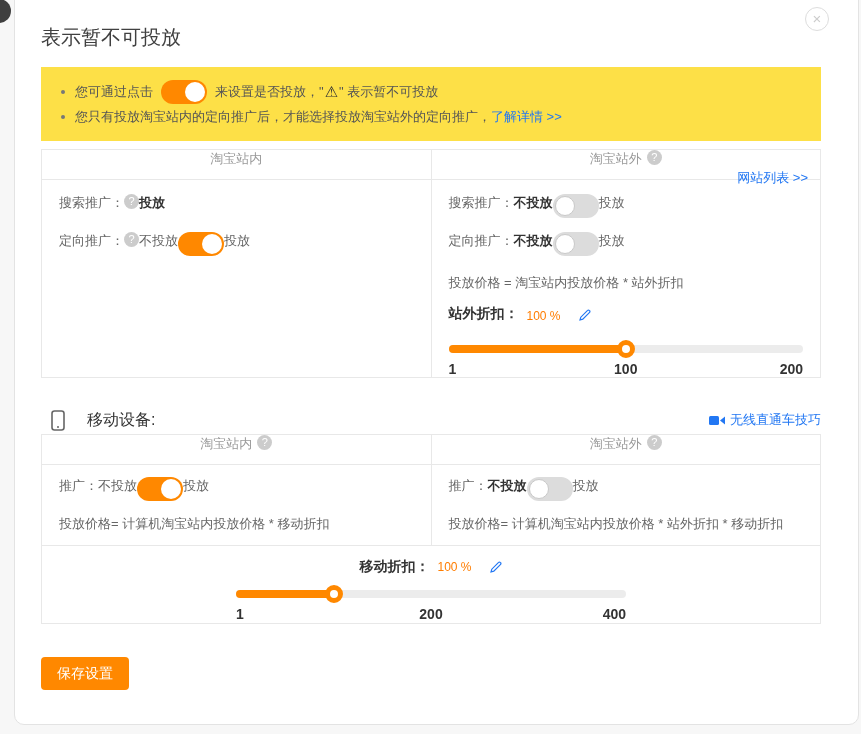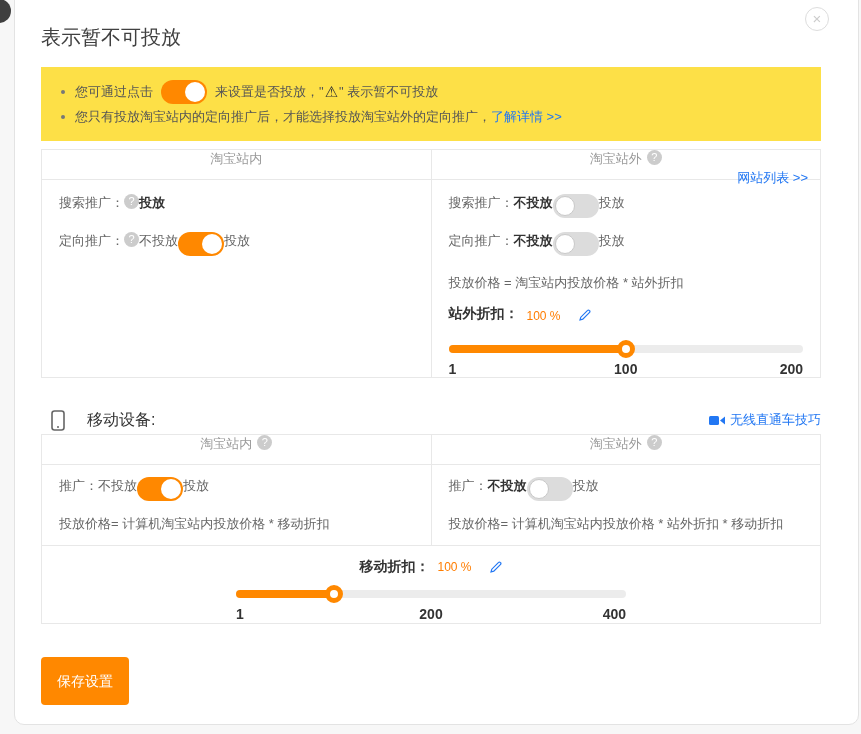--- a/index.html
+++ b/index.html
@@ -78,21 +78,21 @@
   .fill-quarter { width:25%; } .at-quarter { left:25%; }
   .ticks { position:relative; display:flex; justify-content:space-between; margin-top:8px; font-size:14px; font-weight:bold; color:#333; }
   .tick-mid { position:absolute; left:50%; transform:translateX(-50%); }
 
   .mobile-discount { border-top:1px solid #e8e8e8; height:78px; padding-top:12px; }
   .center-line { display:flex; justify-content:center; align-items:center; }
   .m-slider-wrap { width:390px; margin:14px auto 0; }
   .m-slider-wrap .slider { margin-top:0; }
 
   .save-btn {
-    display:inline-block; margin-top:33px; height:48px; line-height:33px;
+    display:inline-block; margin-top:33px; height:33px; line-height:33px;
     padding:0 16px; background:#ff8800; color:#fff; font-size:14px;
     border:none; border-radius:4px; cursor:pointer;
   }
   svg { display:block; }
 </style>
 </head>
 <body>
 
 <div class="corner-badge"></div>
 

